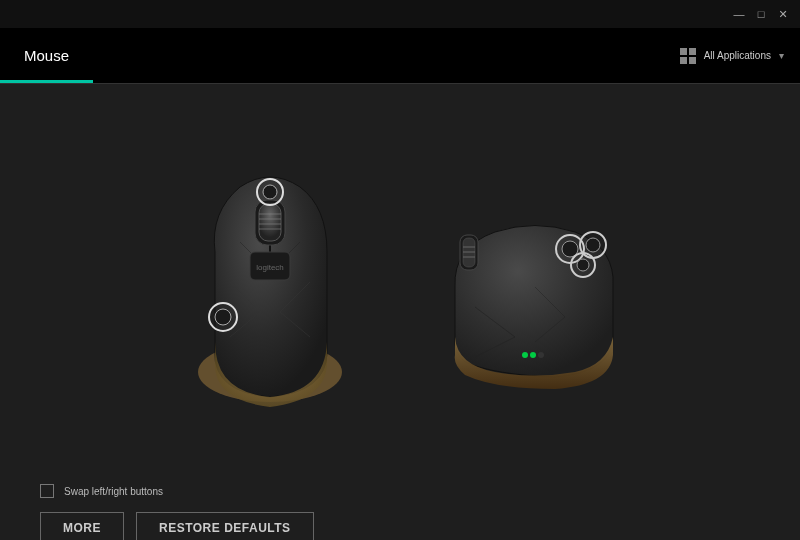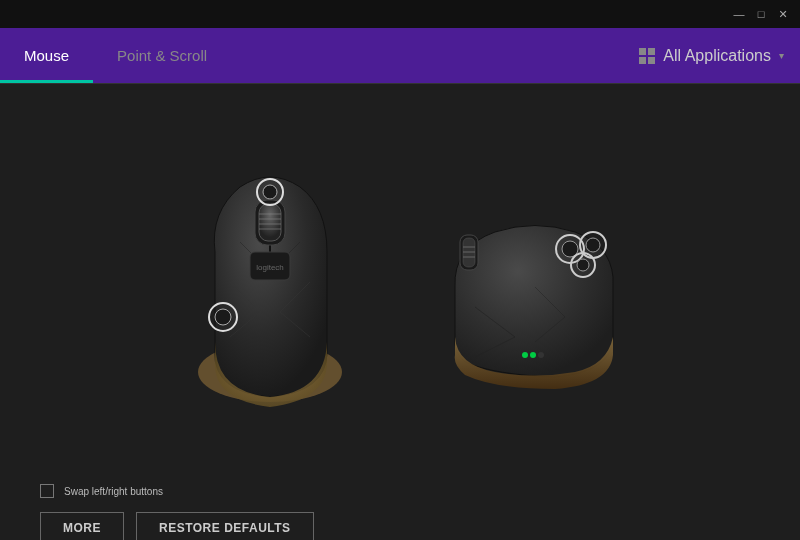--- a/index.html
+++ b/index.html
@@ -29,21 +29,21 @@
       justify-content: center;
       color: #aaa;
       font-size: 11px;
       cursor: pointer;
       margin-left: 4px;
     }
 
     
     .header {
       height: 56px;
-      background: #4c1d95;
+      background: #000000;
       display: flex;
       align-items: stretch;
       border-bottom: 1px solid #333;
       position: relative;
     }
     .tab {
       display: flex;
       align-items: center;
       padding: 0 24px;
       font-size: 15px;
@@ -76,21 +76,21 @@
       grid-template-columns: 1fr 1fr;
       gap: 2px;
       width: 16px;
       height: 16px;
     }
     .grid-icon span {
       background: #888;
       display: block;
     }
     .all-apps-label {
-      font-size: 16px;
+      font-size: 10px;
       color: #ccc;
     }
     .chevron-down {
       color: #888;
       font-size: 10px;
     }
 
     
     .main-content {
       height: 400px;
@@ -167,23 +167,20 @@
 
 <div class="title-bar">
   <div class="title-bar-btn">—</div>
   <div class="title-bar-btn">□</div>
   <div class="title-bar-btn">✕</div>
 </div>
 
 <div class="header">
   <div class="tab active">
     <span>Mouse</span>
-  </div>
-  <div class="tab">
-    <span>Point &amp; Scroll</span>
   </div>
   <div class="header-right">
     <div class="grid-icon">
       <span></span>
         <span></span>
         <span></span>
         <span></span>
     </div>
     <span class="all-apps-label">All Applications</span>
     <span class="chevron-down">▾</span>

